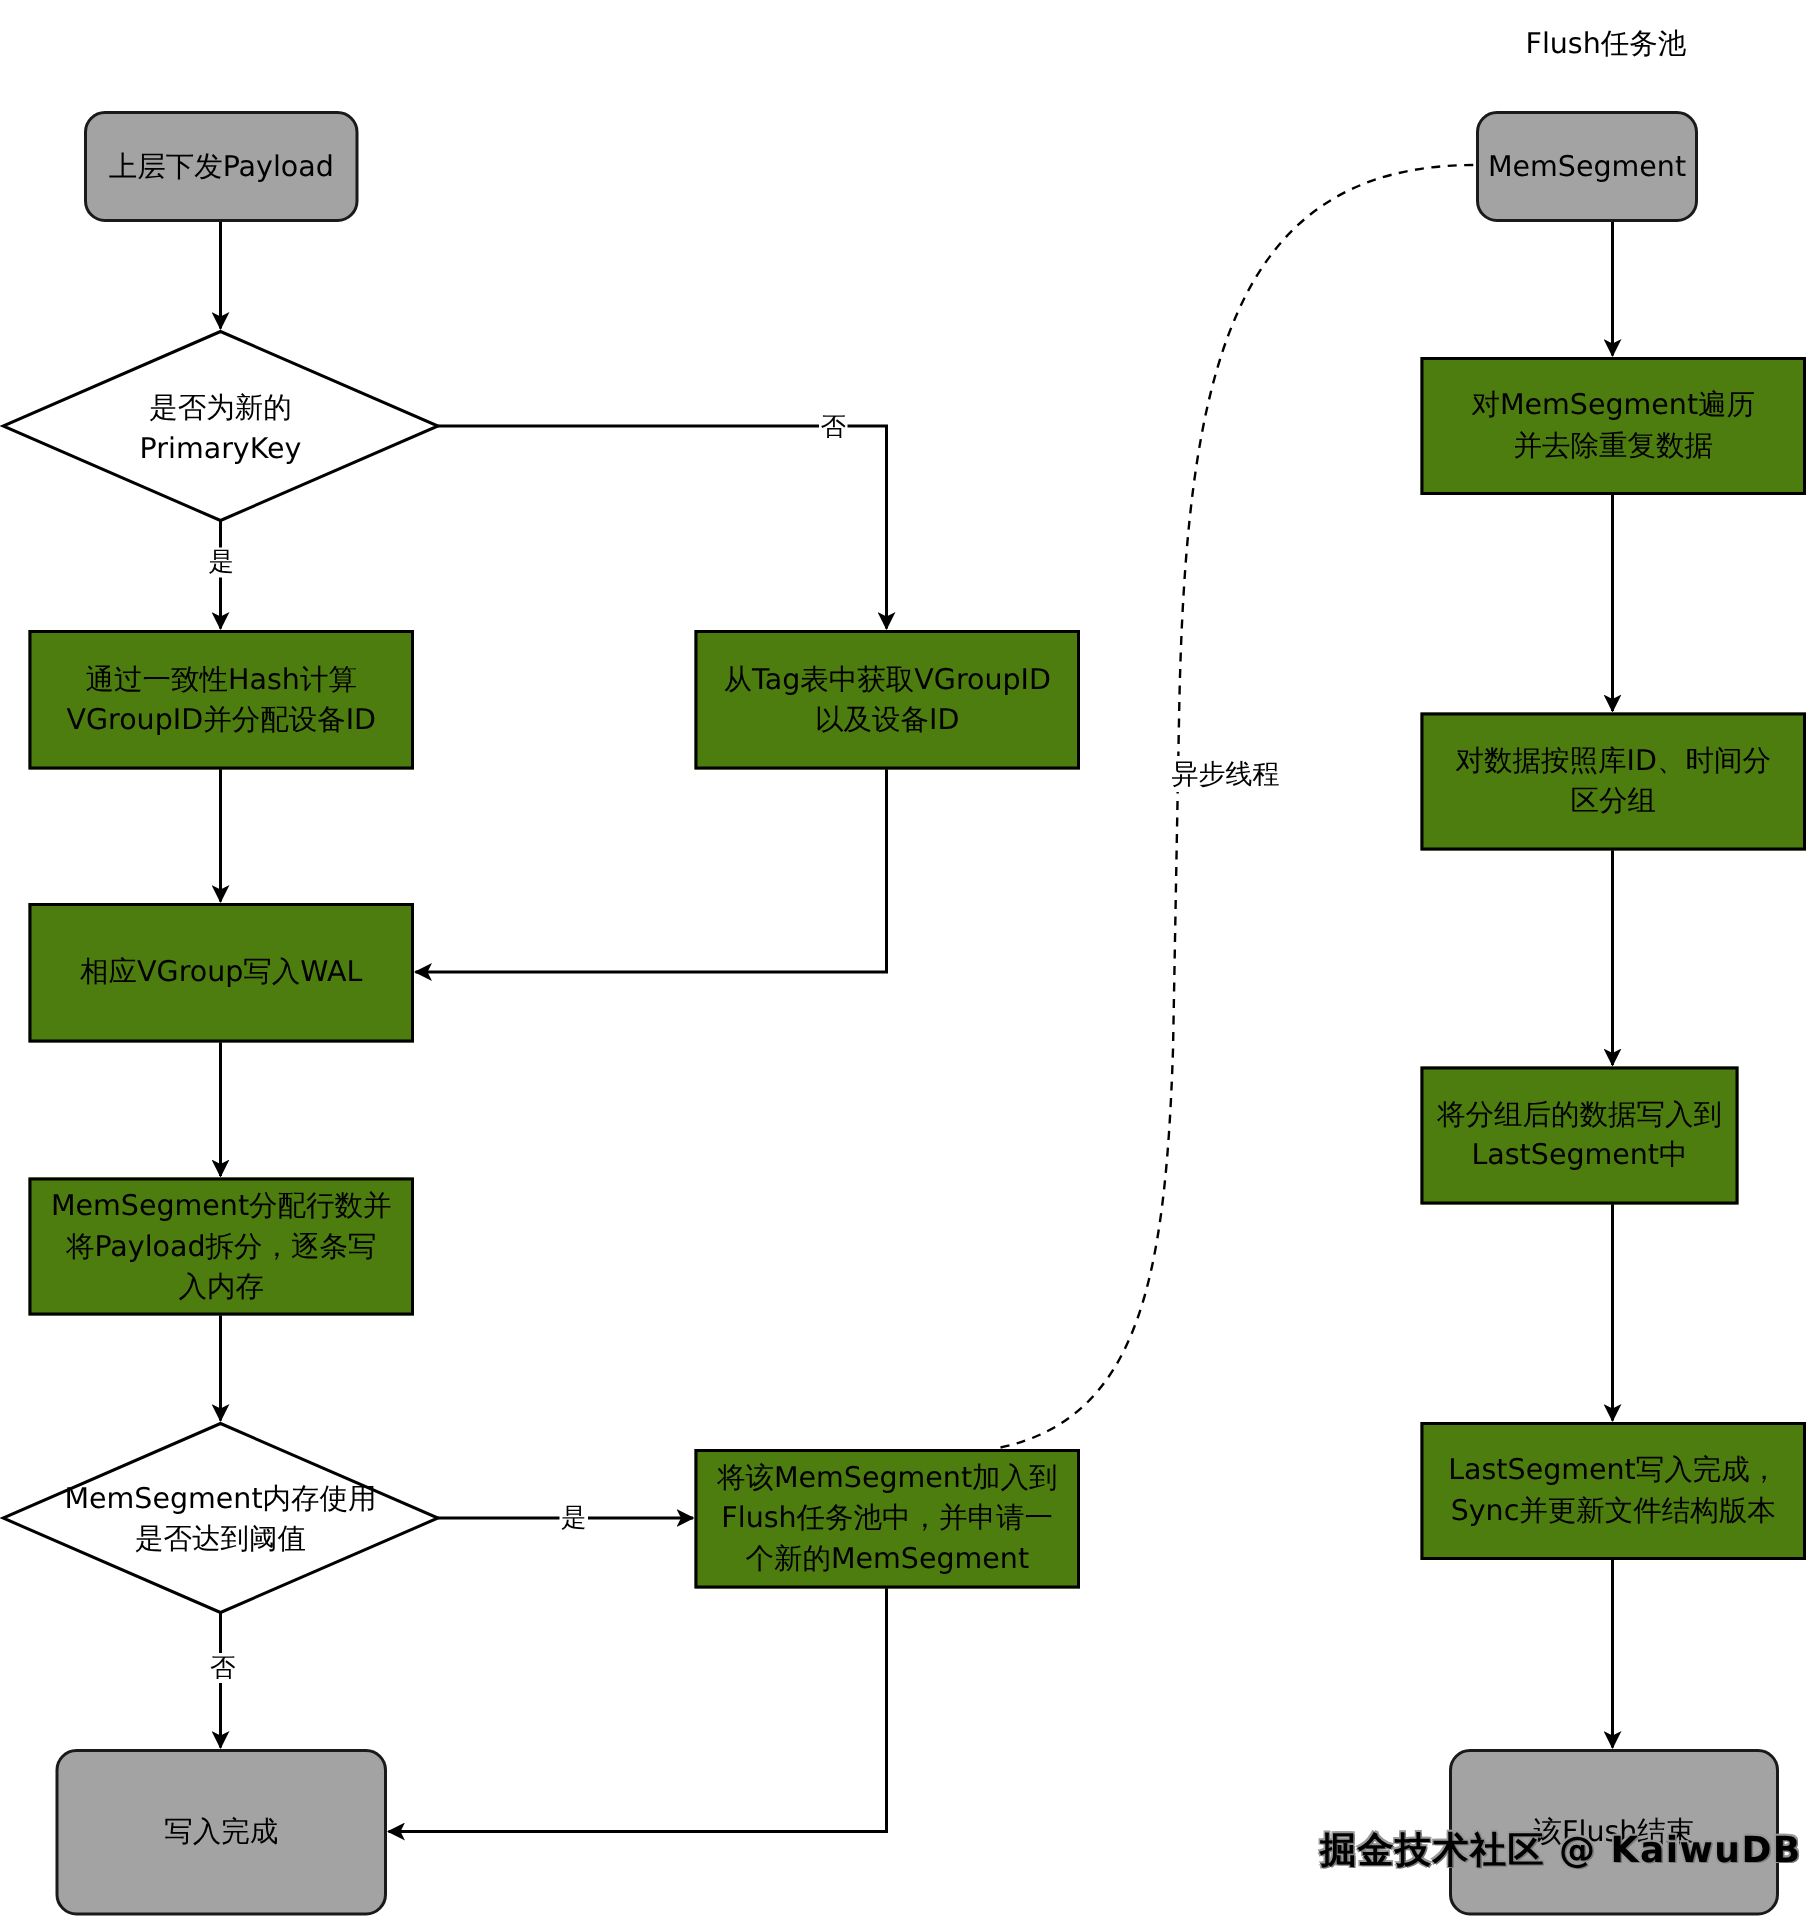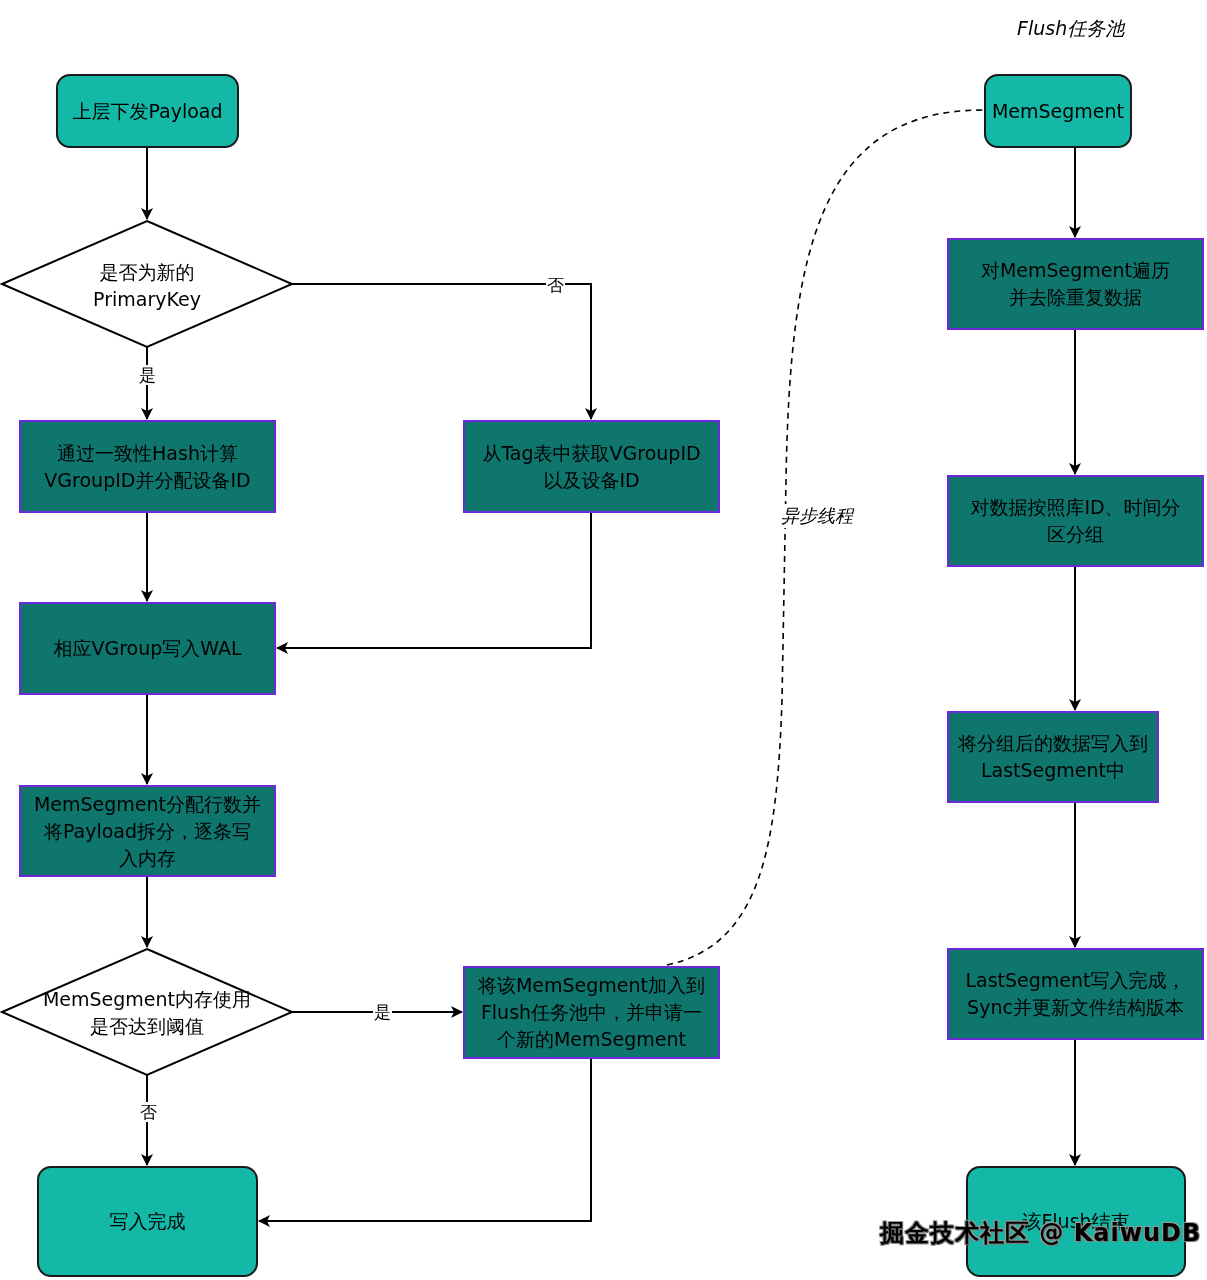--- a/index.html
+++ b/index.html
@@ -2,26 +2,26 @@
 <html><head>
 <meta charset="utf-8">
 <style>
   html, body { margin: 0; padding: 0; background: #ffffff; }
   body { width: 1207px; height: 1280px; position: relative; overflow: hidden;
          font-family: "DejaVu Sans", "Liberation Sans", sans-serif; color: #000; }
   svg#canvas { position: absolute; left: 0; top: 0; }
   .node { position: absolute; box-sizing: border-box; display: flex; align-items: center;
           justify-content: center; text-align: center; font-size: 19px; line-height: 27px;
           white-space: pre-line; padding: 0 4px; }
-  .rect { border: 2px solid #6d28d9; background: #0f766e; }
-  .round { border: 2px solid #1a1a1a; border-radius: 14px; background: #14b8a6; }
+  .rect { border: 2px solid #000000; background: #4d7c0f; }
+  .round { border: 2px solid #1a1a1a; border-radius: 14px; background: #a3a3a3; }
   .diamond-label { position: absolute; display: flex; align-items: center; justify-content: center;
           text-align: center; font-size: 19px; line-height: 27px; white-space: pre-line; }
   .edge-label { position: absolute; font-size: 17px; background: #fff; padding: 0 1px; line-height: 20px; }
-  .plain { position: absolute; font-size: 19px; font-style: italic; }
+  .plain { position: absolute; font-size: 19px; }
   .watermark { position: absolute; font-size: 24px; color: #000000; font-weight: bold;
           text-shadow: 1px 1px 0 #777, -1px -1px 0 #999, 1px -1px 0 #999, -1px 1px 0 #999; letter-spacing: 1px; }
 </style>
 </head>
 <body>
 
 <svg id="canvas" width="1207" height="1280" viewBox="0 0 1207 1280">
   <defs>
     <marker id="arrow" viewBox="0 0 12 12" refX="11" refY="6" markerWidth="12" markerHeight="12" orient="auto-start-reverse" markerUnits="userSpaceOnUse">
       <path d="M0,0 L12,6 L0,12 L3,6 Z" fill="#000"></path>

